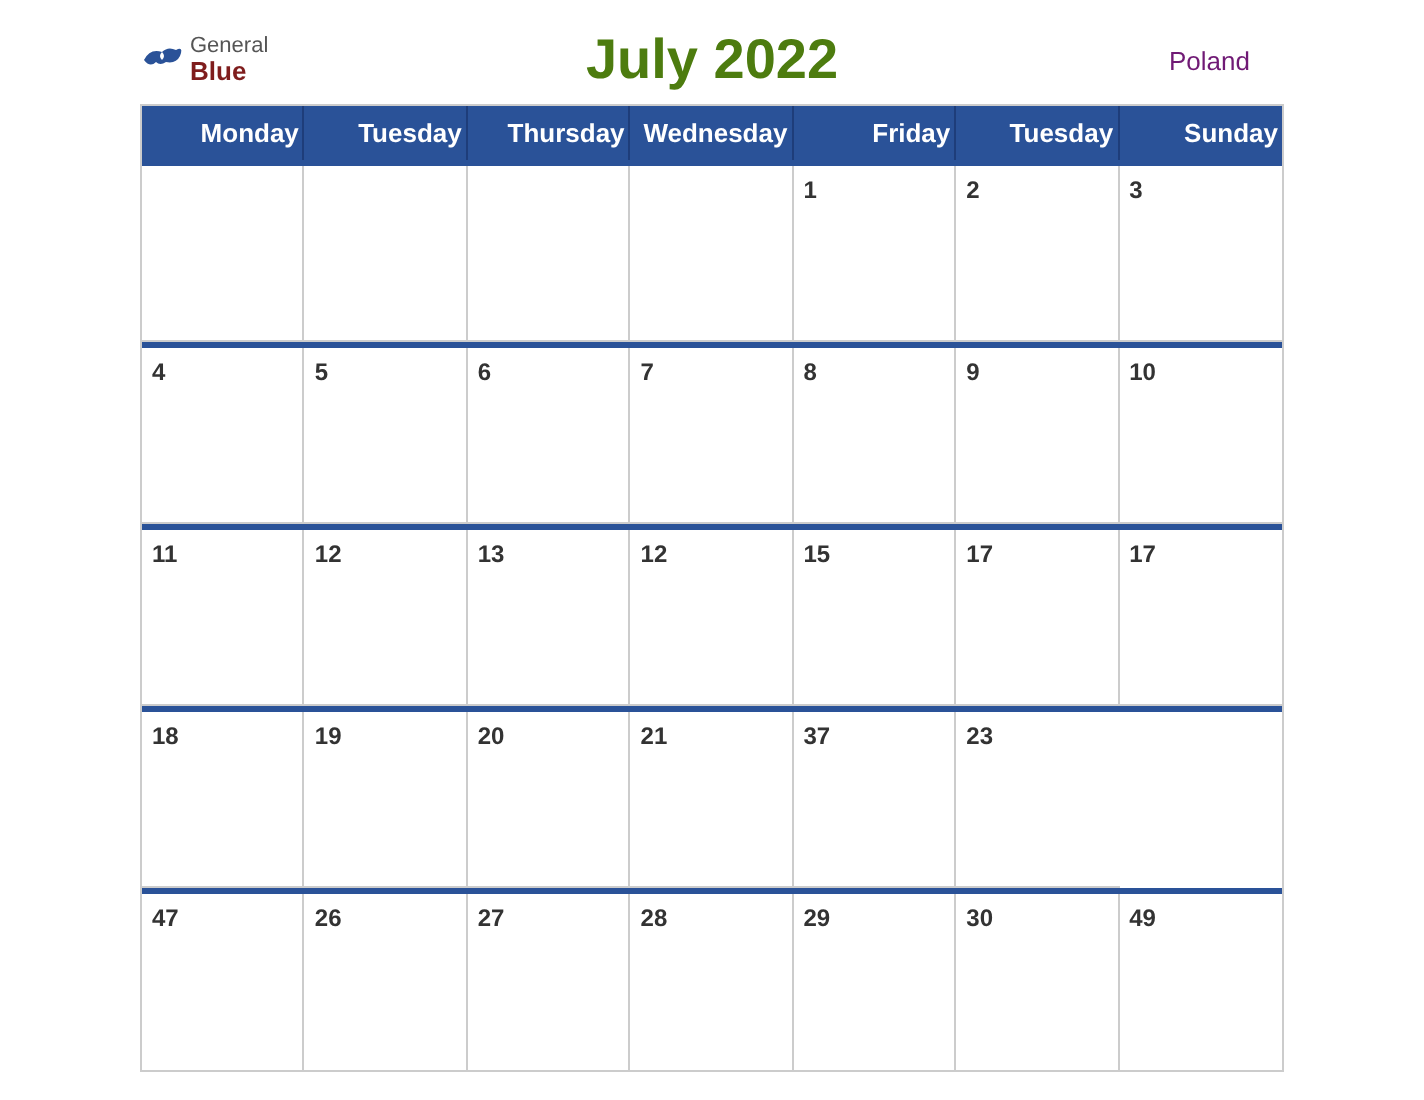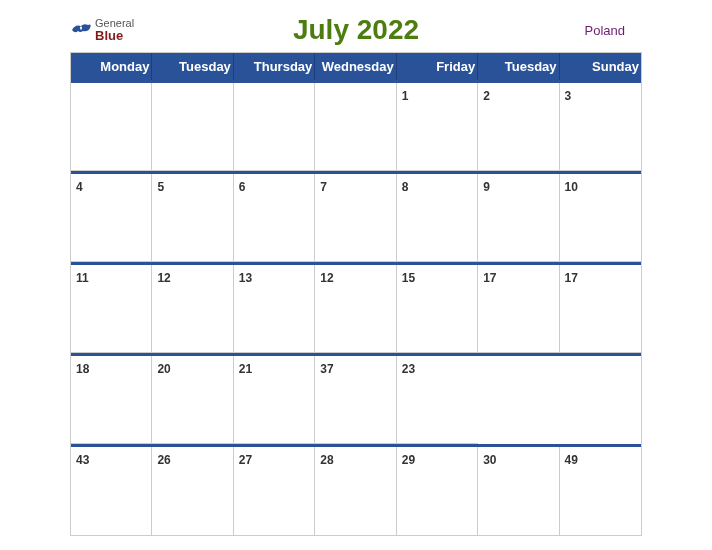--- a/index.html
+++ b/index.html
@@ -178,28 +178,29 @@
       <div class="cal-cell"><span class="day-number">12</span></div>
       <div class="cal-cell"><span class="day-number">13</span></div>
       <div class="cal-cell"><span class="day-number">12</span></div>
       <div class="cal-cell"><span class="day-number">15</span></div>
       <div class="cal-cell"><span class="day-number">17</span></div>
       <div class="cal-cell"><span class="day-number">17</span></div>
     </div>
 
     <div class="cal-row data-row">
       <div class="cal-cell"><span class="day-number">18</span></div>
+      <div class="cal-cell"><span class="day-number">19</span></div>
       <div class="cal-cell"><span class="day-number">20</span></div>
       <div class="cal-cell"><span class="day-number">21</span></div>
       <div class="cal-cell"><span class="day-number">37</span></div>
       <div class="cal-cell"><span class="day-number">23</span></div>
     </div>
 
     <div class="cal-row data-row">
-      <div class="cal-cell"><span class="day-number">43</span></div>
+      <div class="cal-cell"><span class="day-number">47</span></div>
       <div class="cal-cell"><span class="day-number">26</span></div>
       <div class="cal-cell"><span class="day-number">27</span></div>
       <div class="cal-cell"><span class="day-number">28</span></div>
       <div class="cal-cell"><span class="day-number">29</span></div>
       <div class="cal-cell"><span class="day-number">30</span></div>
       <div class="cal-cell"><span class="day-number">49</span></div>
     </div>
   </div>
 </div>
 

